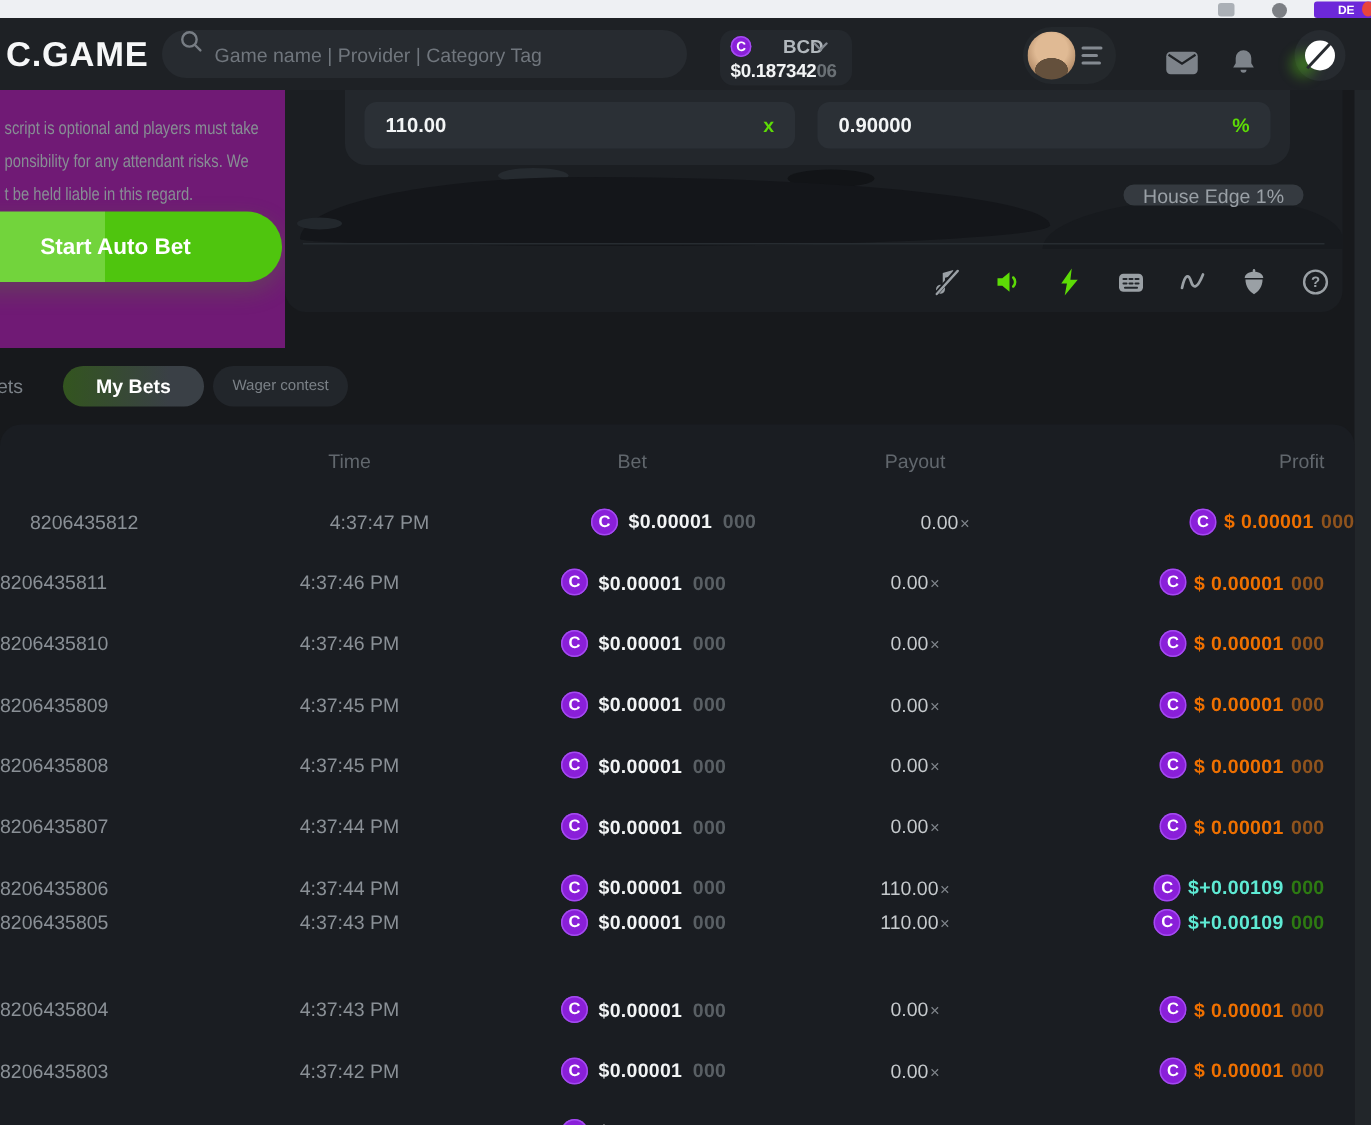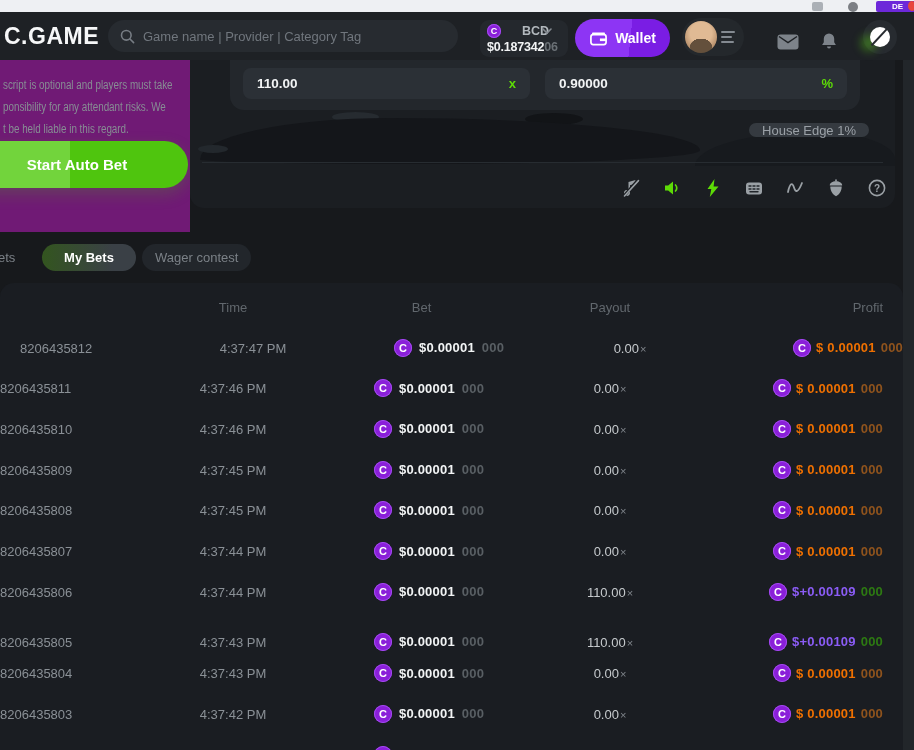--- a/index.html
+++ b/index.html
@@ -14,21 +14,21 @@
   .bs-icon { position:absolute; top:2px; width:11px; height:9px; border-radius:2px; background:#9aa0a6; opacity:.8; }
   .bs-icon.sq { left:812px; }
   .bs-icon.circ { left:848px; width:10px; height:10px; border-radius:50%; background:#5f6368; }
   .bs-de { position:absolute; left:876px; top:1px; width:43px; height:11px; border-radius:2px; background:#6d28d9;
            color:#fff; font-size:8px; font-weight:bold; text-align:center; line-height:11px; }
   .bs-partial { position:absolute; left:908px; top:1px; width:8px; height:10px; border-radius:50%; background:#e8453c; }
   
   .nav { position:absolute; left:0; top:12px; width:914px; height:48px; background:#1e2125; z-index:8; }
   .logo { position:absolute; left:4px; top:11px; font-size:23px; font-weight:bold; color:#f6f7f8; letter-spacing:.5px; }
   .search { position:absolute; left:108px; top:8px; width:350px; height:32px; border-radius:16px; background:#272b30;
-            display:flex; align-items:center; padding:0 12px; gap:8px; }
+            display:flex; padding:0 12px; gap:8px; }
   .search input { flex:1; background:transparent; border:none; outline:none; color:#cfd3d7; font-size:13px;
                   font-family:"Liberation Sans", sans-serif; }
   .search input::placeholder { color:#70767d; }
   .balance { position:absolute; left:480px; top:8px; width:88px; height:37px; border-radius:9px; background:#24282d;
              cursor:pointer; }
   .coin { display:inline-flex; align-items:center; justify-content:center; border-radius:50%;
           background:#8a1fd9; color:#fff; font-weight:bold; box-shadow:inset 0 0 0 1px #a44cf0; }
   .balance .coin { position:absolute; left:7px; top:4px; width:14px; height:14px; font-size:9px; }
   .bal-code { position:absolute; left:26px; top:4px; font-size:12.5px; font-weight:bold; color:#b2b8bd;margin-left:16px; }
   .bal-chevron { position:absolute; left:62px; top:8px; }
@@ -79,21 +79,21 @@
   .tb-icon { width:20px; height:20px; cursor:pointer; }
   .gutter { position:absolute; left:903px; top:60px; width:11px; height:690px; background:#22262a; }
   .green-dash { position:absolute; left:905px; top:56px; width:7px; height:3px; background:#54b10a; }
   
   .tabs { position:absolute; left:0; top:244px; width:914px; height:28px; }
   .tab-cut { position:absolute; left:-2px; top:6px; color:#7b8187; font-size:13px; cursor:pointer; }
   .tab-active { position:absolute; left:42px; top:0; width:94px; height:27px; border-radius:14px; cursor:pointer;
                 background:linear-gradient(90deg,#33551f,#3a4046 75%); color:#fff; font-size:13px; font-weight:bold;
                 display:flex; align-items:center; justify-content:center; }
   .tab-wager { position:absolute; left:142px; top:0; height:27px; padding:0 13px; border-radius:14px; background:#22262b;
-               color:#7b8187; font-size:13px; display:flex; align-items:center; cursor:pointer; }
+               color:#7b8187; font-size:10px; display:flex; align-items:center; cursor:pointer; }
   
   .bets-table { position:absolute; left:0; top:283px; width:903px; height:467px; background:#1a1d22;
                 border-radius:14px 14px 0 0; overflow:hidden; }
   .th { position:absolute; top:17px; color:#61676d; font-size:13px; }
   .th-time { left:178px; width:110px; text-align:center; }
   .th-bet { left:374px; width:95px; text-align:center; }
   .th-payout { left:560px; width:100px; text-align:center; }
   .th-profit { right:20px; text-align:right;padding-left:39px; }
   .row { position:absolute; left:0; width:903px; height:41px; cursor:pointer; }
   .row > span { position:absolute; top:50%; transform:translateY(-50%); }
@@ -101,21 +101,21 @@
   .c-time { left:178px; width:110px; text-align:center; color:#8a9096; font-size:13px; }
   .c-bet { left:374px; display:flex; align-items:center; gap:7px; }
   .c-bet .coin, .c-profit .coin { width:18px; height:18px; font-size:11px; flex:none; }
   .bet-main { color:#f2f4f5; font-weight:bold; font-size:13px; letter-spacing:.2px; }
   .bet-dim { color:#595f64; font-weight:bold; font-size:13px; letter-spacing:.2px; }
   .c-payout { left:560px; width:100px; text-align:center; color:#c6cacd; font-size:13px; }
   .c-payout .mult { color:#80868c; font-size:11px; margin-left:1px; }
   .c-profit { right:20px; display:flex; align-items:center; gap:5px; }
   .p-main { color:#ef7000; font-weight:bold; font-size:13px; letter-spacing:.2px; white-space:pre; }
   .p-dim { color:#8f531d; font-weight:bold; font-size:13px; letter-spacing:.2px; }
-  .row.win .p-main { color:#8b5cf6; }
+  .row.win .p-main { color:#5eead4; }
   .row.win .p-dim { color:#2d7a12; }
 </style>
 </head>
 <body>
 
 <div class="screen">
 
   <div class="browser-strip">
     <div class="bs-icon sq"></div>
     <div class="bs-icon circ"></div>
@@ -136,28 +136,20 @@
 
     <div class="balance">
       <span class="coin">C</span>
       <span class="bal-code">BCD</span>
       <svg class="bal-chevron" width="10" height="7" viewBox="0 0 10 7">
         <path d="M1 1l4 4 4-4" fill="none" stroke="#848a91" stroke-width="1.6" stroke-linecap="round"></path>
       </svg>
       <span class="bal-amt"><span>$0.187342</span><span class="dim">06</span></span>
     </div>
 
-    <button class="wallet-btn">
-      <svg width="19" height="18" viewBox="0 0 20 19">
-        <path d="M4 4.5h12" stroke="#fff" stroke-width="1.8" stroke-linecap="round"></path>
-        <rect x="2" y="6" width="16" height="10.5" rx="2.4" fill="none" stroke="#fff" stroke-width="1.8"></rect>
-        <path d="M11.5 10h6.5v2.8h-6.5z" fill="#fff"></path>
-      </svg>
-      <span>Wallet</span>
-    </button>
 
     <div class="avatar-pill">
       <div class="avatar"></div>
       <div class="menu-ic">
           <div></div>
           <div></div>
           <div></div>
         </div>
     </div>
 
@@ -367,21 +359,21 @@
     </span>
     <span class="c-payout">
       <span class="payout-val">110.00</span><span class="mult">×</span>
     </span>
     <span class="c-profit">
       <span class="coin">C</span>
       <span class="p-main">$+0.00109</span>
             <span class="p-dim">000</span>
     </span>
   </div>
-        <div class="row win" style="top: 338px;">
+        <div class="row win" style="top: 311px;">
     <span class="c-id">8206435805</span>
     <span class="c-time">4:37:43 PM</span>
     <span class="c-bet">
       <span class="coin">C</span>
       <span class="bet-main">$0.00001</span>
             <span class="bet-dim">000</span>
     </span>
     <span class="c-payout">
       <span class="payout-val">110.00</span><span class="mult">×</span>
     </span>

